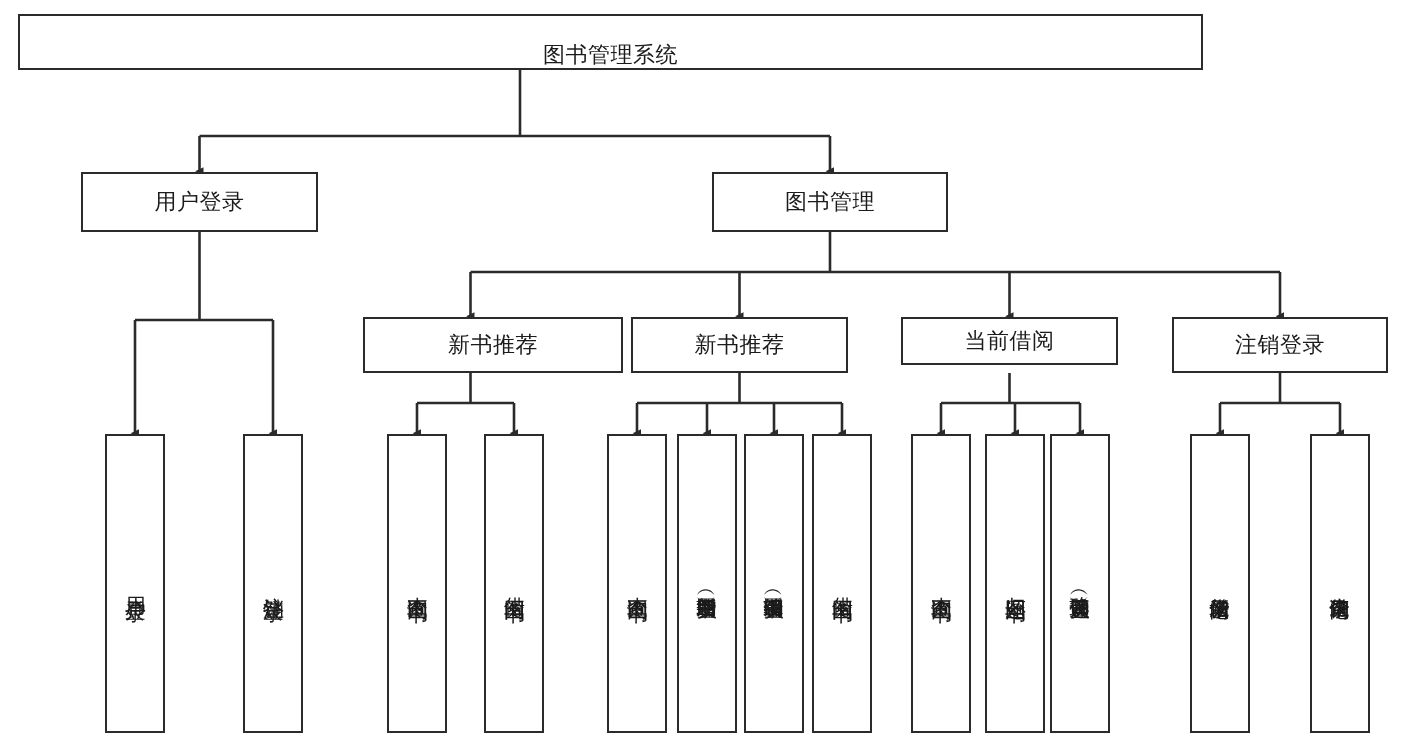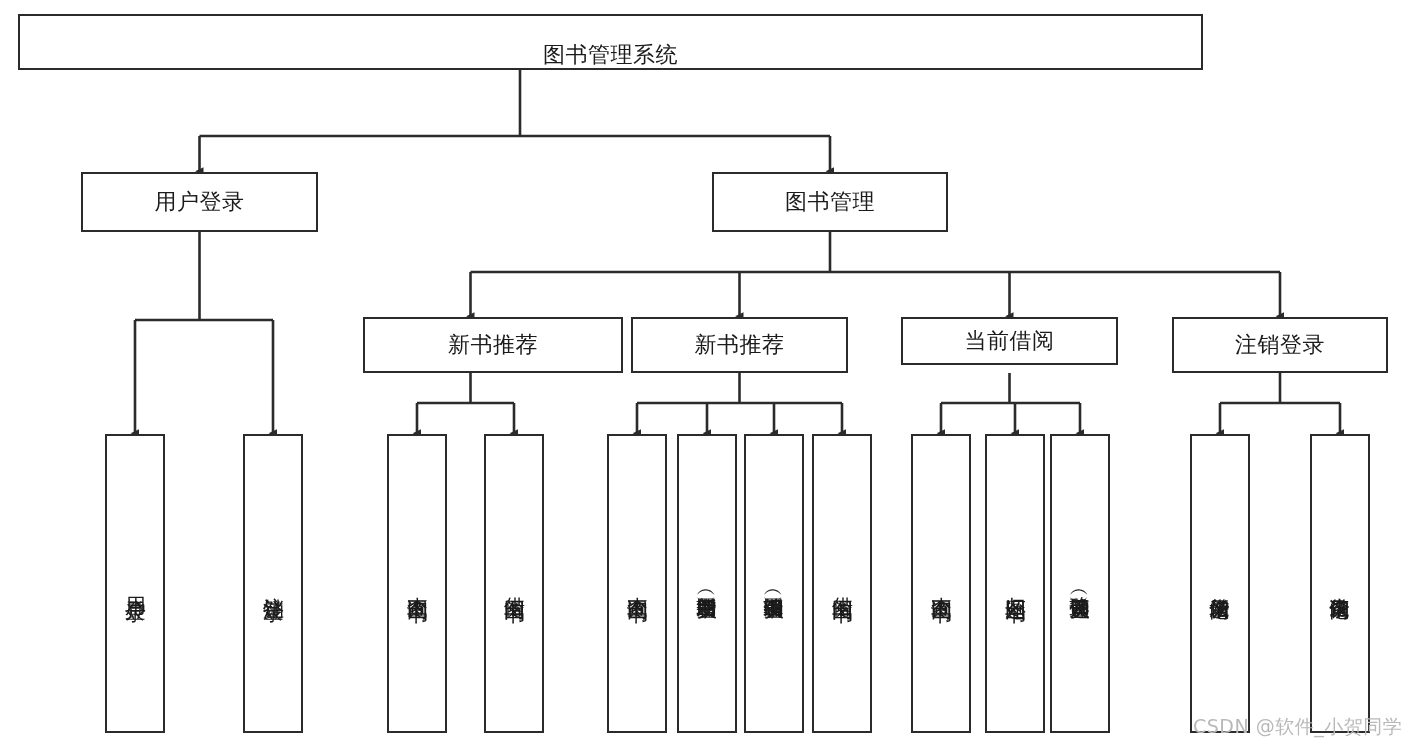--- a/index.html
+++ b/index.html
@@ -186,15 +186,14 @@
   </div>
 
   <div class="node-box vertical tight" style="left: 1190px; top: 434px; width: 60px; height: 299px;">
     <span class="node-label">新增借阅记录</span>
   </div>
 
   <div class="node-box vertical tight" style="left: 1310px; top: 434px; width: 60px; height: 299px;">
     <span class="node-label">查询借阅记录</span>
   </div>
 
-  <div class="watermark" style="left: 1193px; top: 714px;">CSDN @软件_小贺同学</div>
 
 </div>
 
 </body></html>

